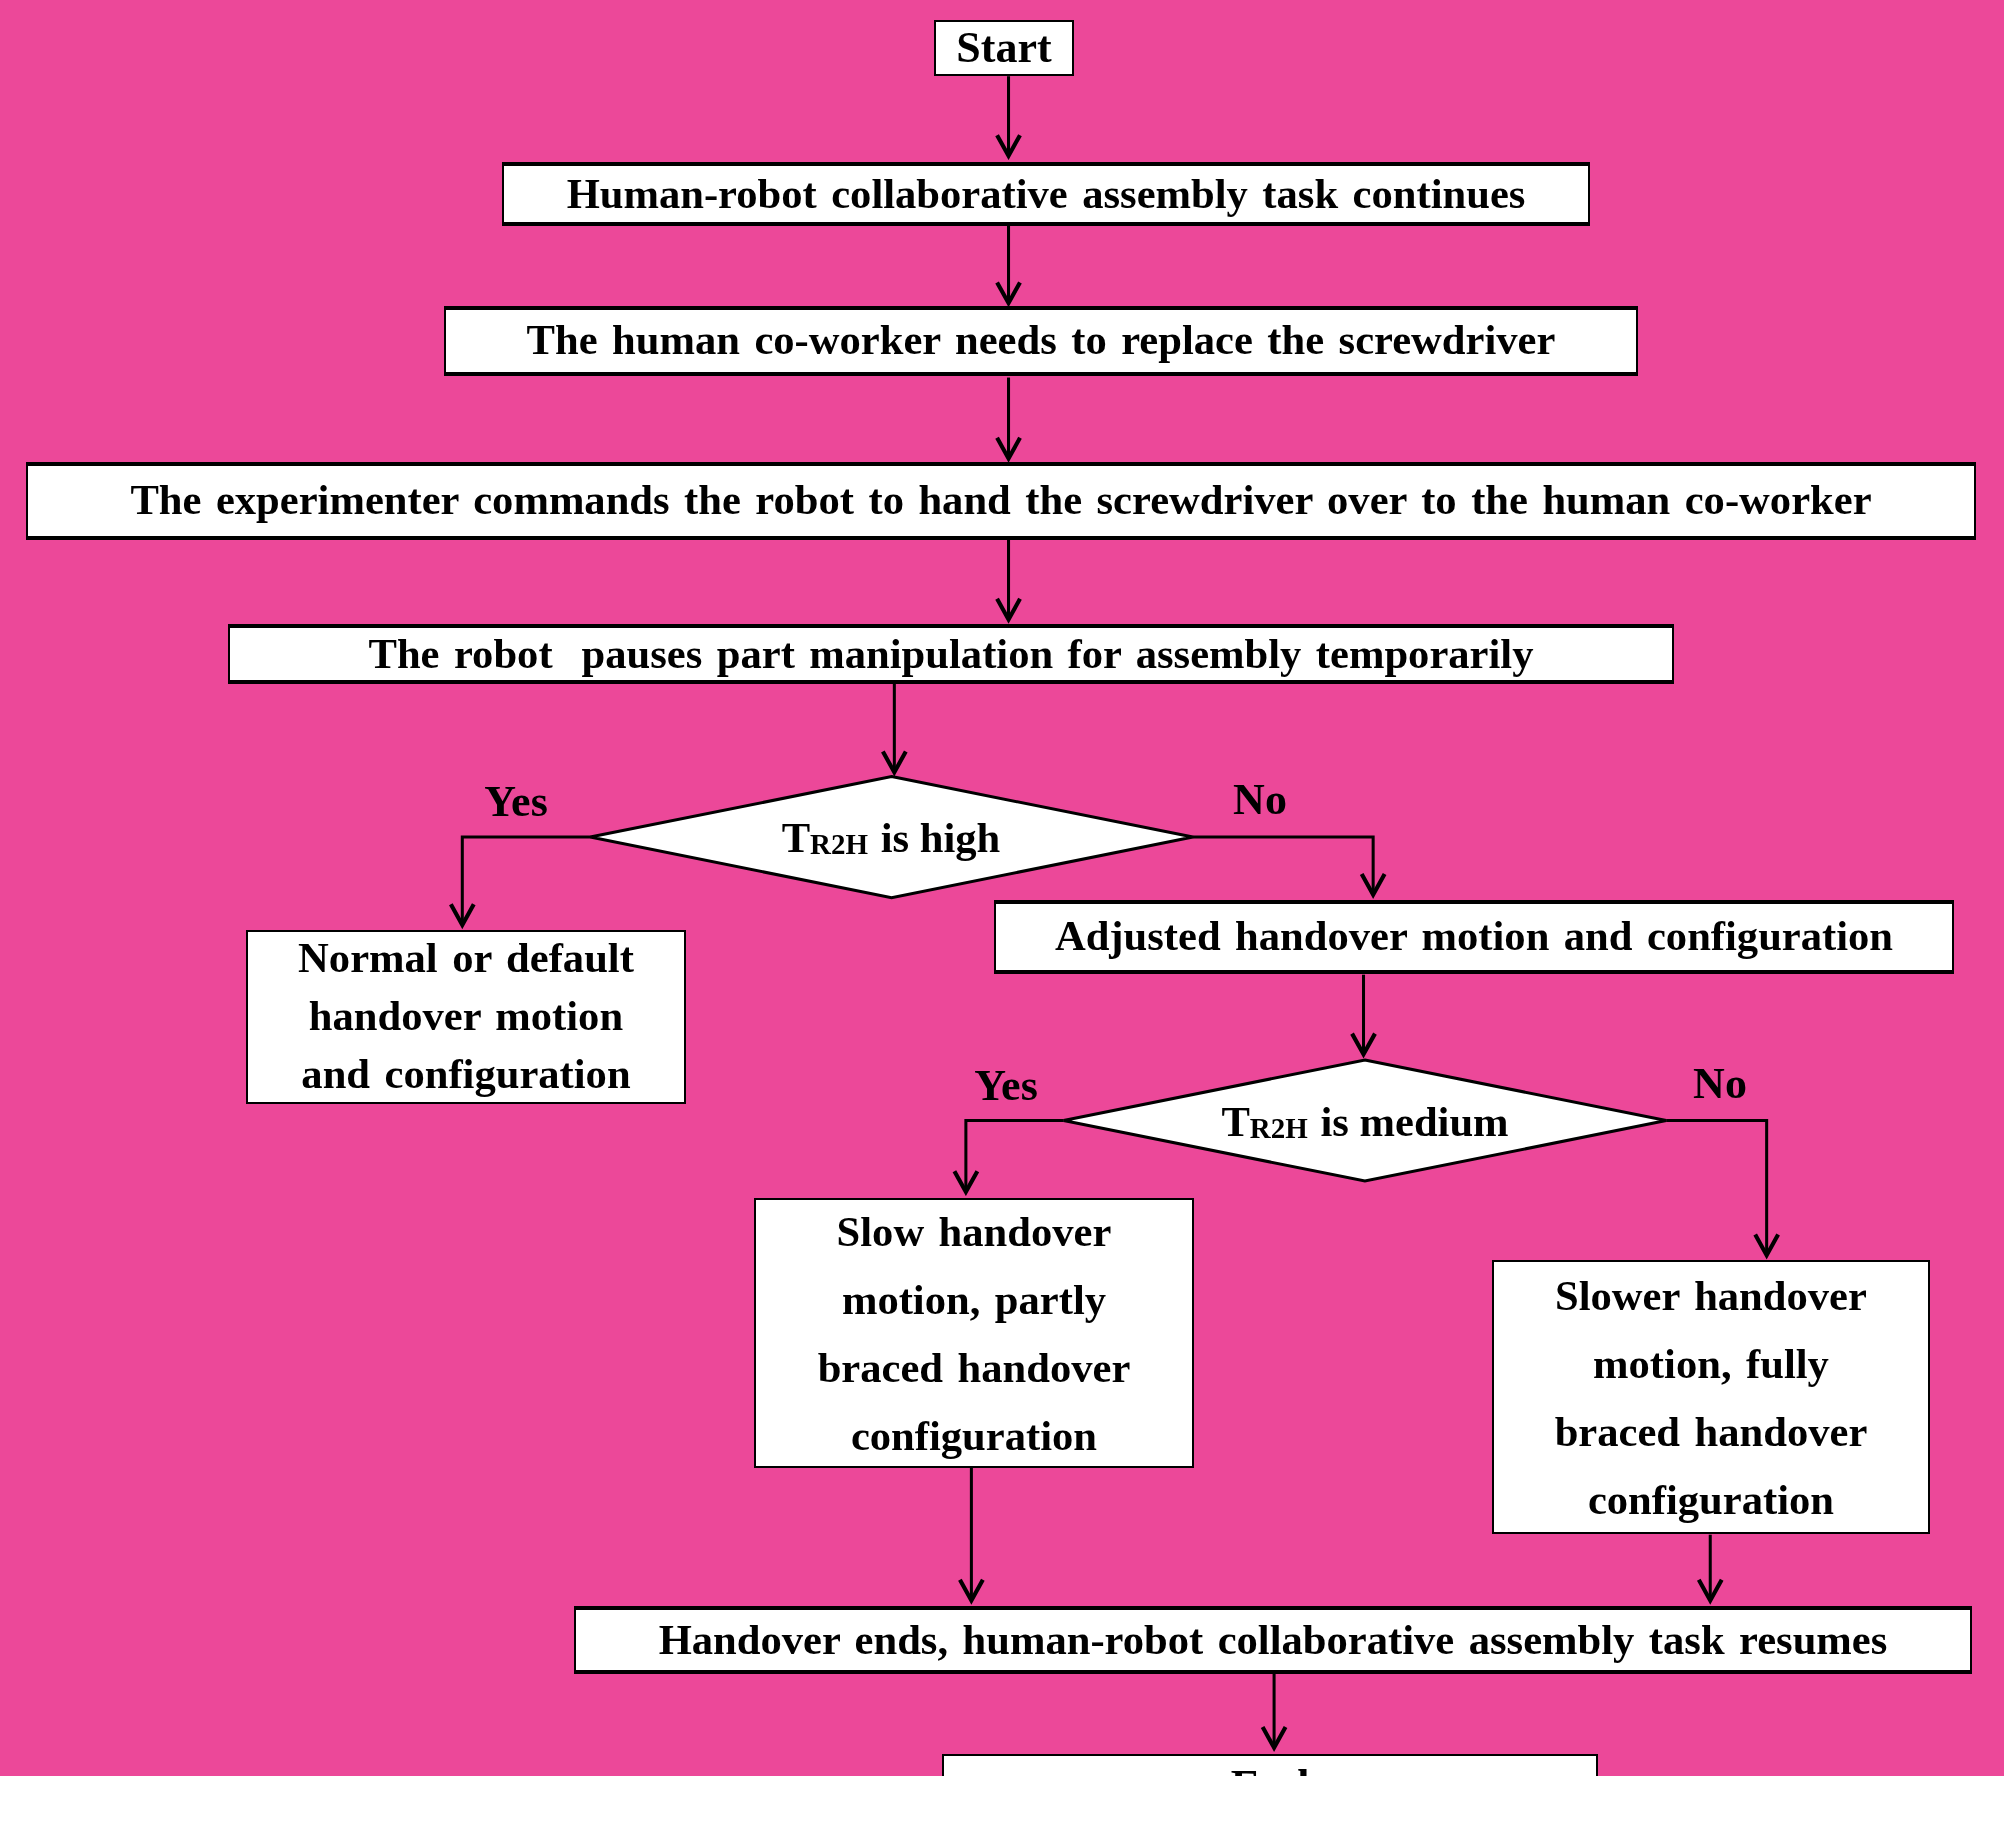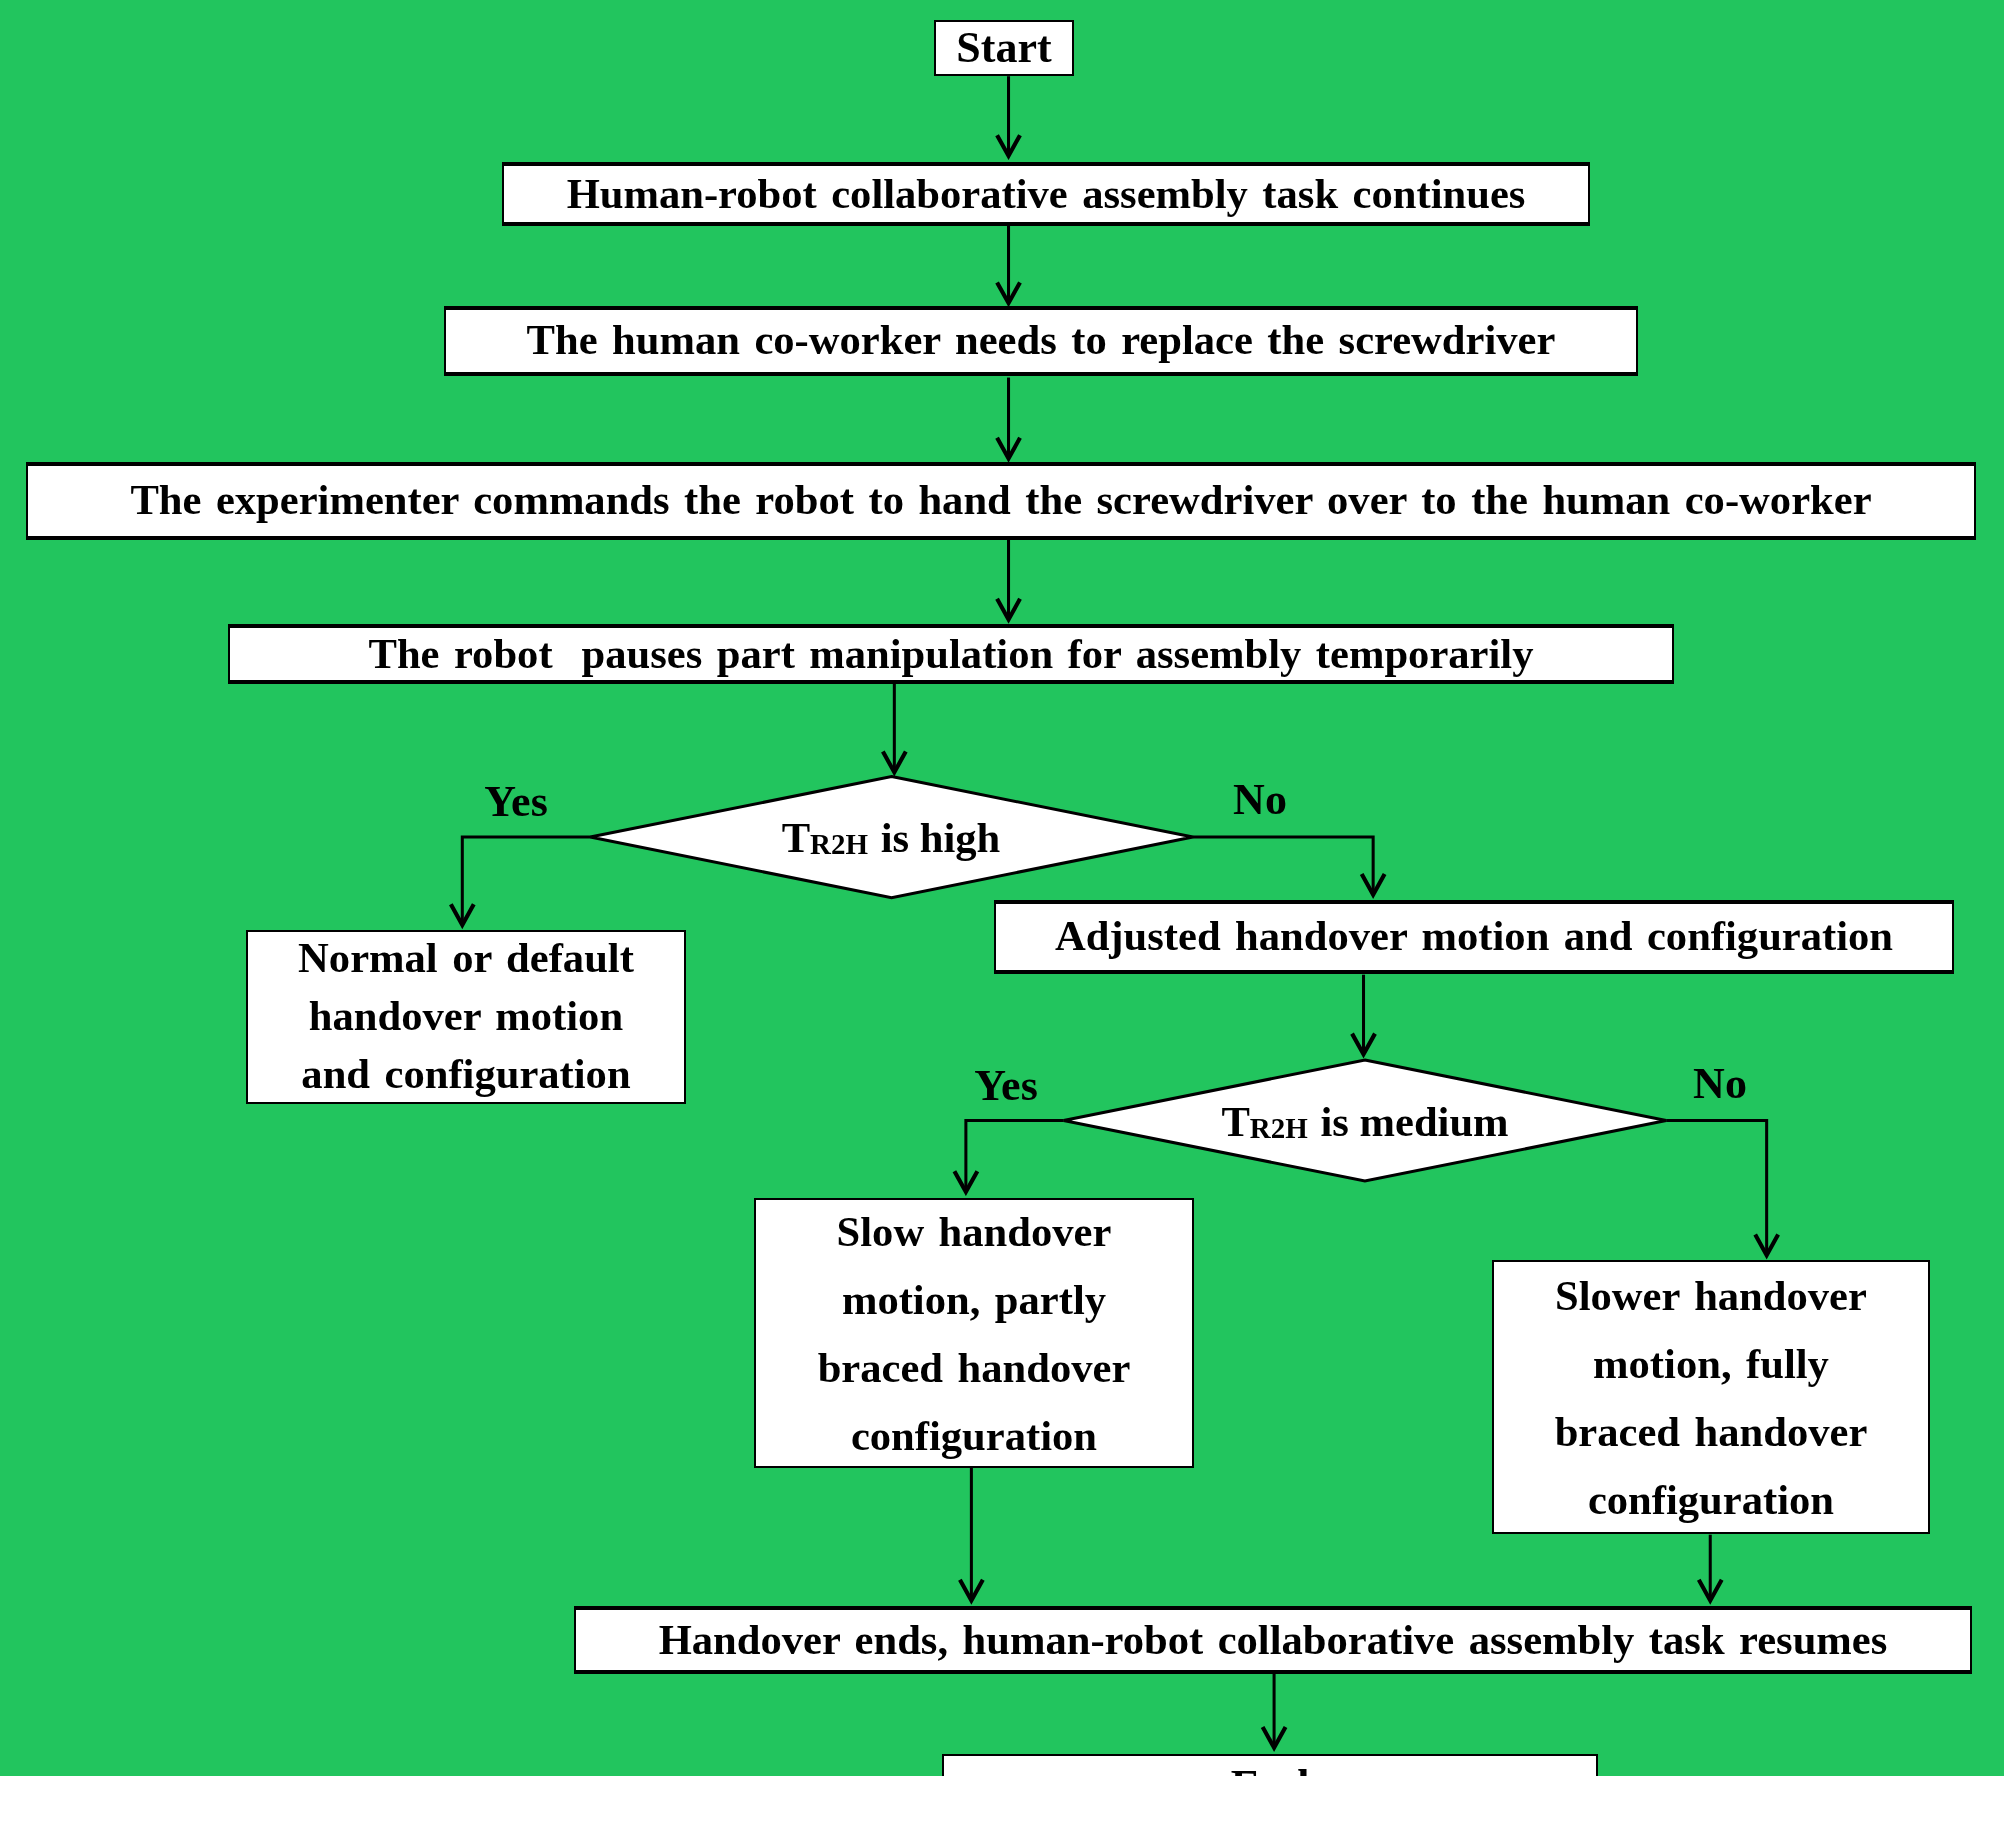--- a/index.html
+++ b/index.html
@@ -1,19 +1,19 @@
 <!DOCTYPE html>
 <html style="font-size:11px"><head>
 <meta charset="utf-8">
 <style>
   html, body { margin: 0; padding: 0; background: #ffffff; }
   #screen {
     position: relative;
     width: 2005px; height: 1776px;
-    background: #22c55e;
+    background: #ec4899;
     overflow: hidden;
   }
   #canvas {
     position: absolute; left: 0; top: 0;
     width: 1002px; height: 920px;
     transform: scale(2); transform-origin: 0 0;
     font-family: "Liberation Serif", "DejaVu Serif", serif;
     font-weight: bold;
     color: #000000;
   }

